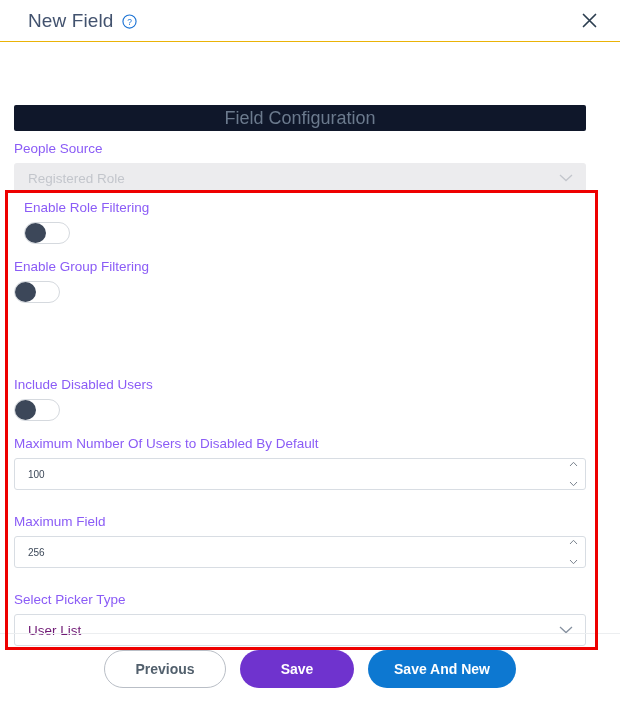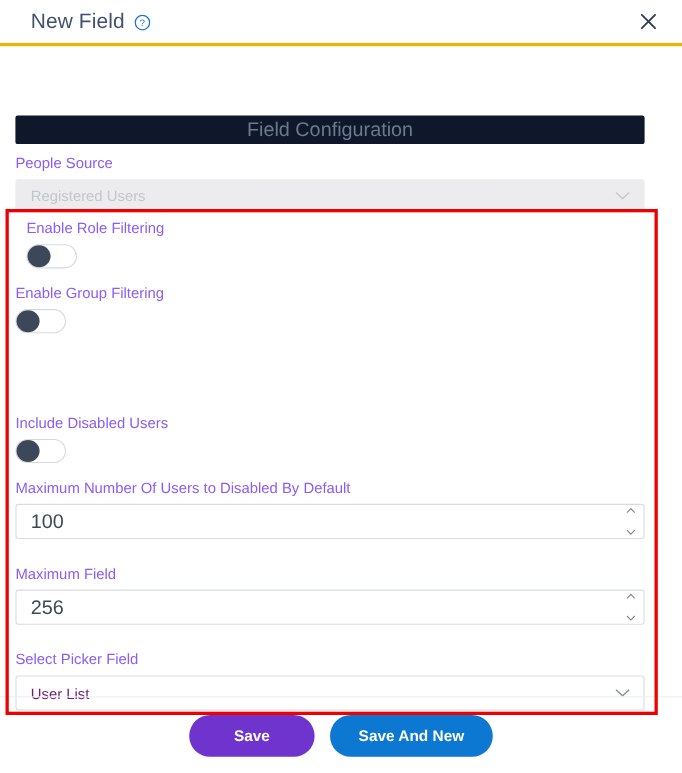--- a/index.html
+++ b/index.html
@@ -17,21 +17,21 @@
     width: 620px;
     height: 703px;
     background: #ffffff;
     overflow: hidden;
   }
 
   
   .dialog-header {
     position: relative;
     height: 42px;
-    border-bottom: 3px solid #eab308;
+    border-bottom: 1px solid #eab308;
     display: flex;
     align-items: center;
     padding: 0 18px 0 28px;
   }
   .dialog-title {
     font-size: 19px;
     color: #42526e;
     letter-spacing: 0.1px;
   }
   .help-icon {
@@ -138,21 +138,21 @@
     position: relative;
     height: 32px;
   }
   .num-input {
     width: 100%;
     height: 32px;
     border: 1px solid #d8dde3;
     border-radius: 3px;
     background: #ffffff;
     font-family: "Liberation Sans", sans-serif;
-    font-size: 18px;
+    font-size: 10px;
     color: #3c4858;
     padding: 0 26px 0 13px;
     outline: none;
   }
   .spin {
     position: absolute;
     right: 6px;
     top: 3px;
     width: 13px;
     height: 26px;
@@ -259,21 +259,21 @@
     </span>
   </div>
 
   <div class="dialog-body">
 
     <div class="section-header">Field Configuration</div>
 
     <div class="field" style="top:98px;">
       <div class="field-label">People Source</div>
       <div class="select-disabled">
-        <span>Registered Users</span>
+        <span>Registered Role</span>
         <span class="chev">
           <svg width="14" height="9" viewBox="0 0 14 9">
               <path d="M1 1.5 L7 7 L13 1.5" fill="none" stroke="#c3c6cc" stroke-width="1.3"></path>
             </svg>
         </span>
       </div>
     </div>
 
     <div class="field" style="top:157px;margin-left:10px;">
       <div class="field-label">Enable Role Filtering</div>
@@ -321,32 +321,33 @@
               <path d="M1 5 L4.5 1.3 L8 5" fill="none" stroke="#7b848f" stroke-width="1"></path>
             </svg>
           <svg width="9" height="6" viewBox="0 0 9 6">
               <path d="M1 1 L4.5 4.7 L8 1" fill="none" stroke="#7b848f" stroke-width="1"></path>
             </svg>
         </span>
       </div>
     </div>
 
     <div class="field" style="top:549px;">
-      <div class="field-label">Select Picker Field</div>
+      <div class="field-label">Select Picker Type</div>
       <div class="select-box">
         <span>User List</span>
         <span class="chev">
           <svg width="14" height="9" viewBox="0 0 14 9">
               <path d="M1 1.5 L7 7 L13 1.5" fill="none" stroke="#8691a0" stroke-width="1.3"></path>
             </svg>
         </span>
       </div>
     </div>
 
     <div class="annotation"></div>
   </div>
 
   <div class="dialog-footer">
+    <button class="btn btn-prev">Previous</button>
     <button class="btn btn-save">Save</button>
     <button class="btn btn-save-new">Save And New</button>
   </div>
 
 </div>
 
 </body></html>

